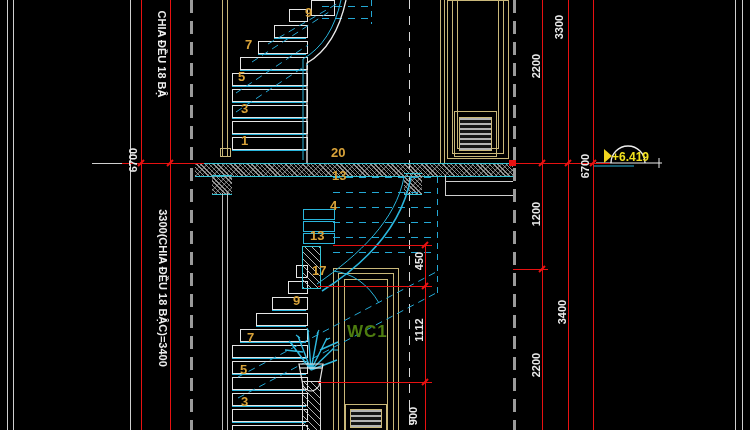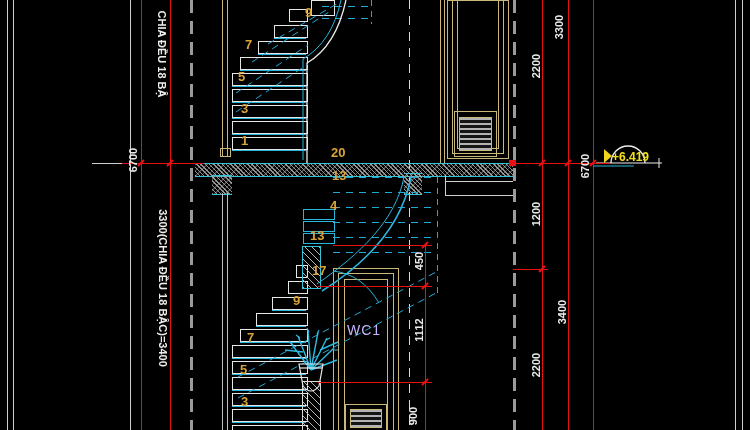--- a/index.html
+++ b/index.html
@@ -32,21 +32,21 @@
   .hatch45w{position:absolute;border:1px solid #d9d9d9;
     background:repeating-linear-gradient(45deg,#b4b4b4 0 1px,transparent 1px 5px);}
   .louver{position:absolute;border:1px solid #c9b87a;
     background:repeating-linear-gradient(180deg,#b3b3b3 0 2px,#151515 2px 5px);}
   .stepnum{position:absolute;color:#d9a33a;font-size:13px;font-weight:bold;line-height:14px;}
   .dimtxt{position:absolute;display:flex;align-items:center;justify-content:center;
     color:#e9e9e9;font-size:11px;font-weight:bold;height:14px;white-space:nowrap;}
   .rotccw{transform:rotate(-90deg);}
   .rotcw{transform:rotate(90deg);}
   .viet{color:#eeeeee;font-size:11px;font-weight:bold;}
-  .wc1{position:absolute;color:#c4b5fd;font-size:14px;font-weight:normal;letter-spacing:1px;}
+  .wc1{position:absolute;color:#4d7c0f;font-size:17px;font-weight:bold;letter-spacing:1px;}
   .elevtxt{position:absolute;color:#f2e11f;font-size:12px;font-weight:bold;}
   svg{position:absolute;left:0;top:0;}
 </style>
 </head>
 <body>
 
 <div id="canvas">
 
   <div class="griddash" style="left:190px;top:0;height:430px"></div>
   <div class="griddash" style="left:513px;top:0;height:430px"></div>

